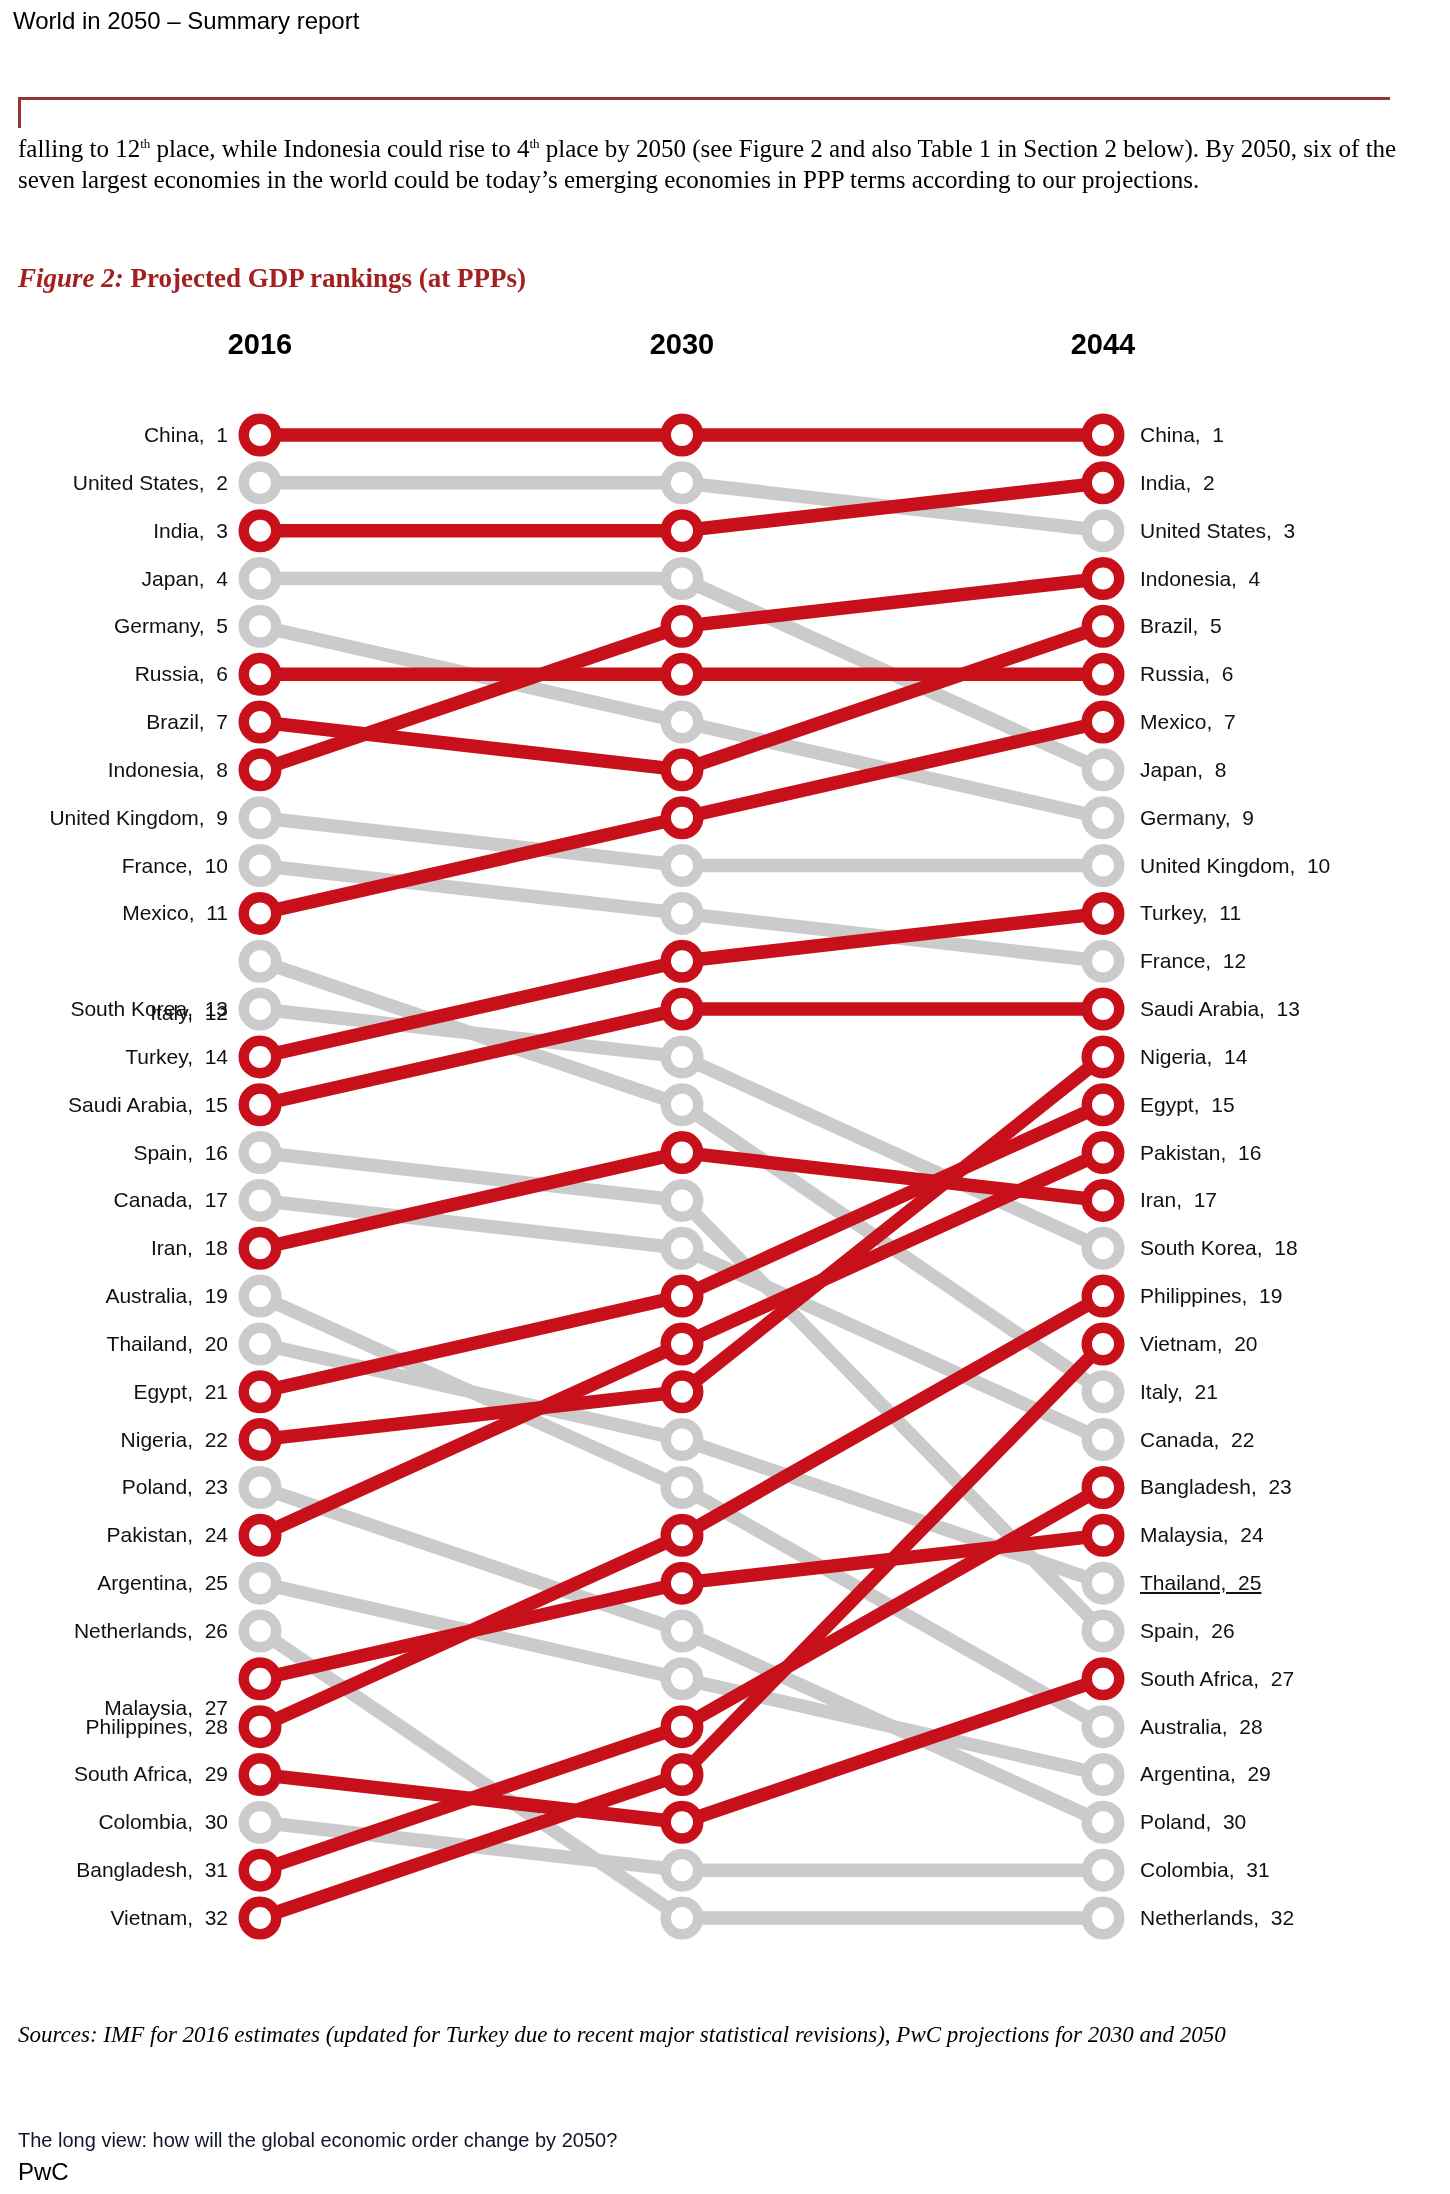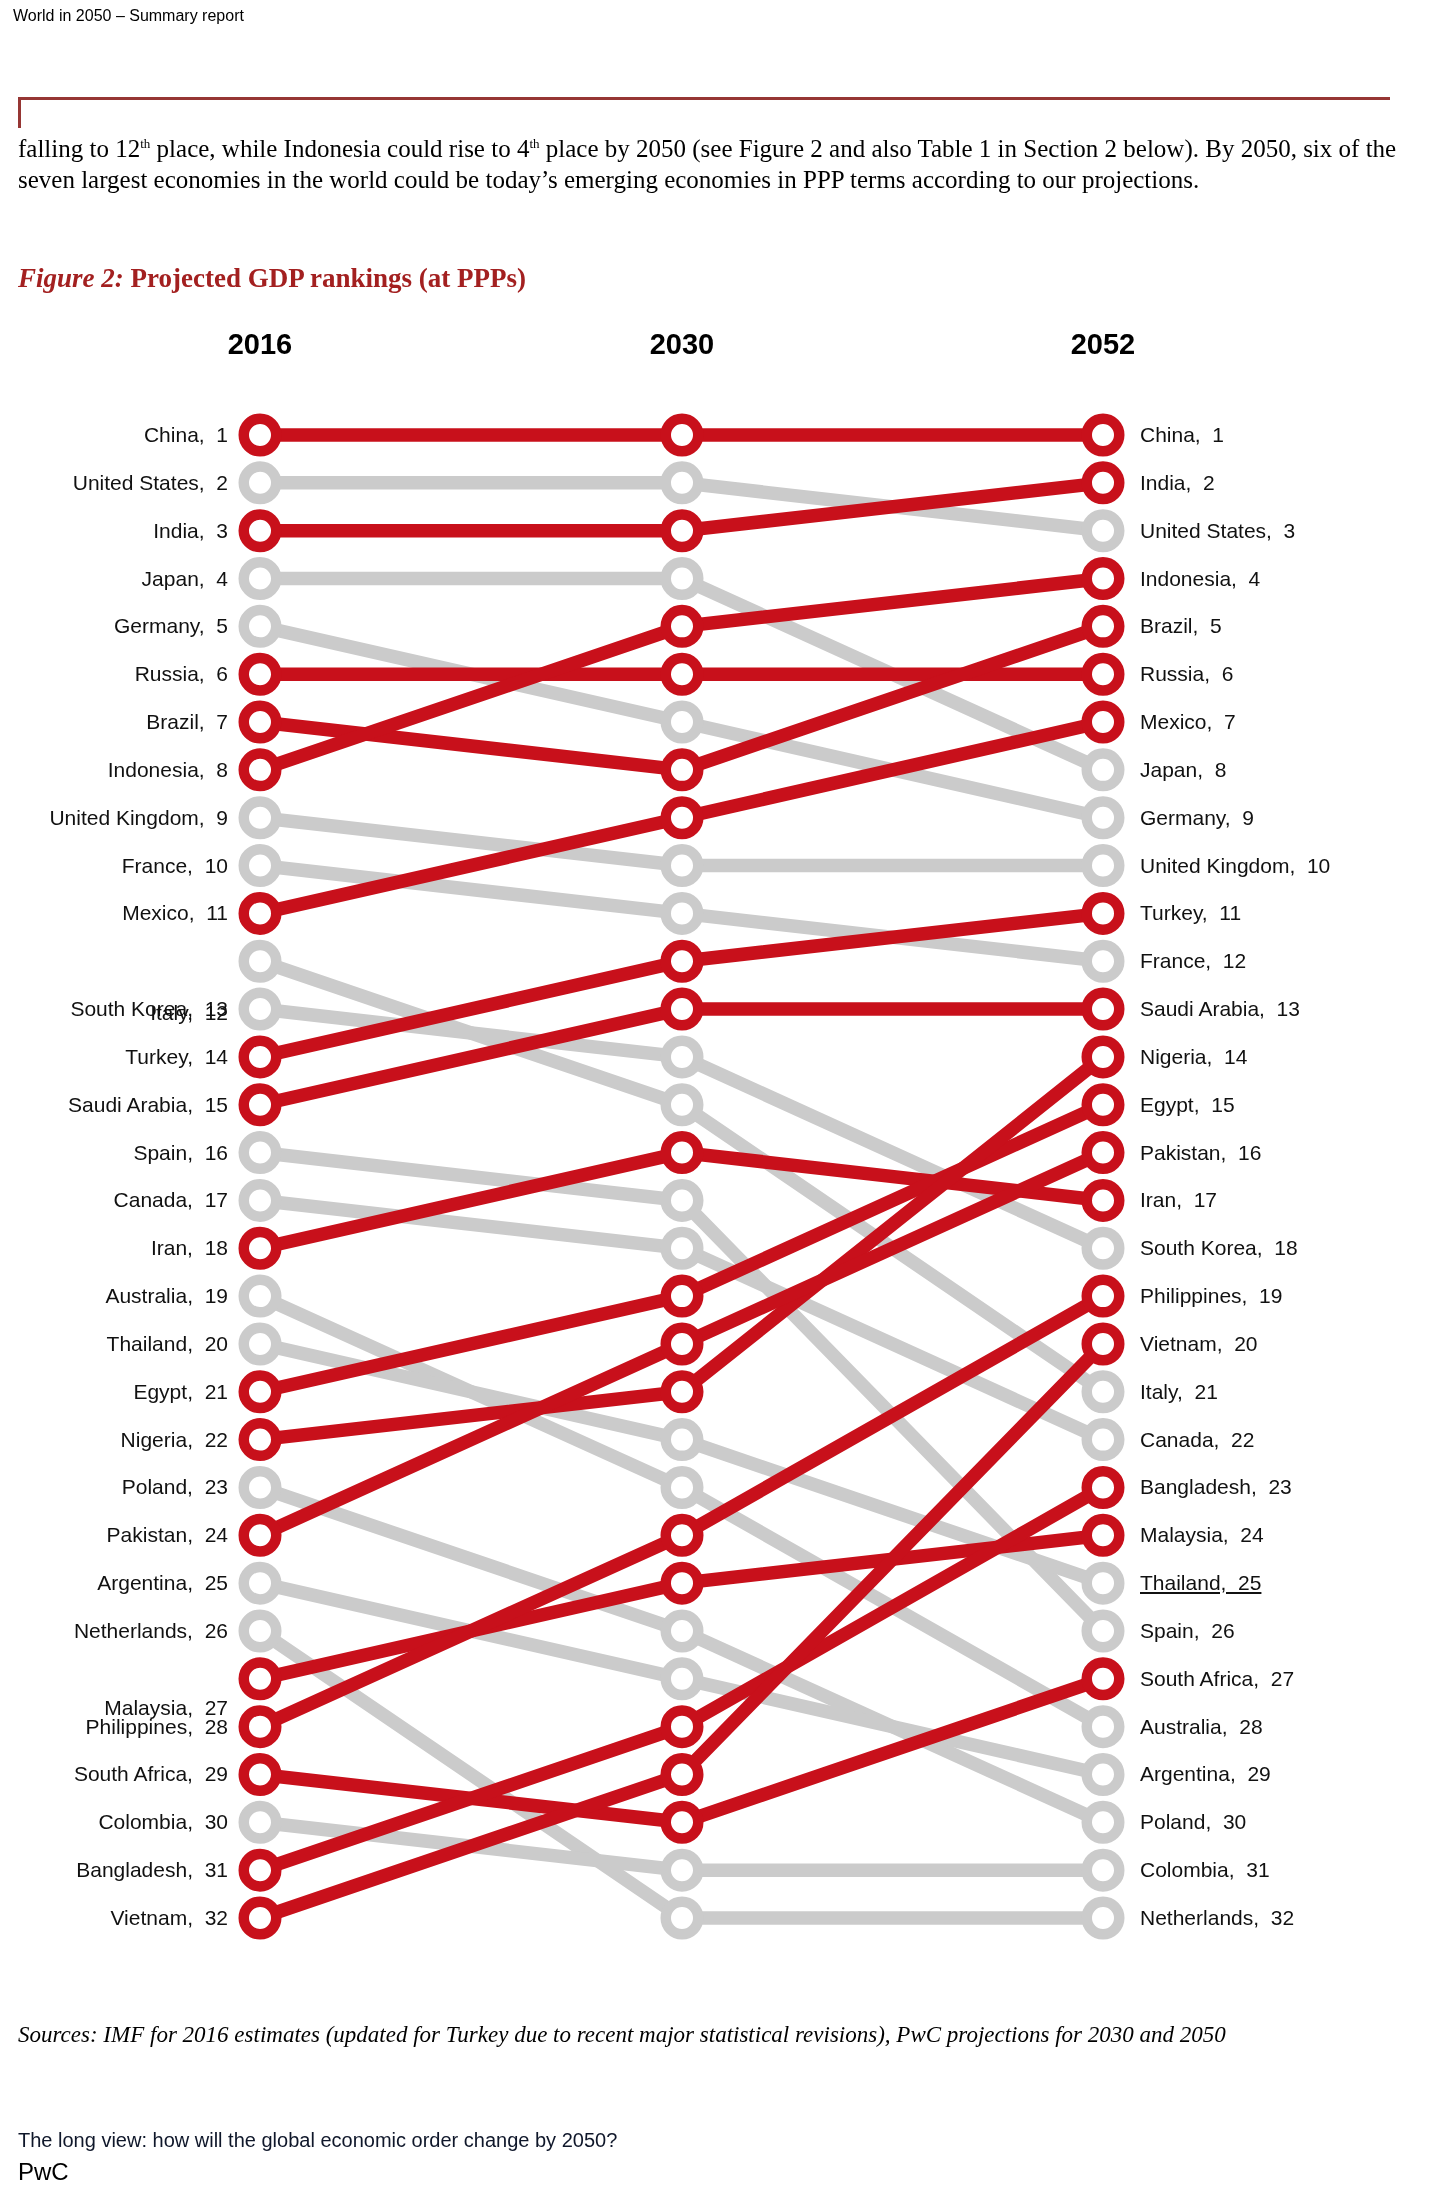--- a/index.html
+++ b/index.html
@@ -1,19 +1,19 @@
 <!DOCTYPE html>
 <html><head>
 <meta charset="utf-8">
 <style>
   html,body{margin:0;padding:0;background:#fff;}
   body{position:relative;width:1450px;height:2194px;overflow:hidden;
        font-family:"Liberation Sans",sans-serif;color:#111;}
   .abs{position:absolute;}
-  #doc-header{left:13px;top:7px;font-size:16px;color:#000;}
+  #doc-header{left:13px;top:7px;font-size:24px;color:#000;}
   #top-rule{left:18px;top:97px;width:1372px;height:3px;background:#963634;}
   #top-rule-tick{left:18px;top:97px;width:3px;height:31px;background:#963634;}
   #intro-paragraph{left:18px;top:128px;width:1412px;
        font-family:"Liberation Serif",serif;font-size:25px;line-height:31px;color:#000;}
   #intro-paragraph sup{font-size:13px;}
   #figure-title{left:18px;top:263px;font-family:"Liberation Serif",serif;
        font-size:27px;color:#A32020;white-space:nowrap;}
   #figure-title .fig-label{font-style:italic;font-weight:bold;}
   #figure-title .fig-text{font-weight:bold;}
   .col-header{position:absolute;top:328px;width:140px;text-align:center;
@@ -35,21 +35,21 @@
 
 <div class="abs" id="top-rule"></div>
 <div class="abs" id="top-rule-tick"></div>
 
 <div class="abs" id="intro-paragraph"><span>falling to 12</span><sup>th</sup><span> place, while Indonesia could rise to 4</span><sup>th</sup><span> place by 2050 (see Figure 2 and also Table 1 in Section 2 below). By 2050, six of the seven largest economies in the world could be today’s emerging economies in PPP terms according to our projections.</span></div>
 
 <div class="abs" id="figure-title"><span class="fig-label">Figure 2:</span><span class="fig-text"> Projected GDP rankings (at PPPs)</span></div>
 
 <div class="col-header" style="left:190px;">2016</div>
 <div class="col-header" style="left:612px;">2030</div>
-<div class="col-header" style="left:1033px;">2052</div>
+<div class="col-header" style="left:1033px;">2044</div>
 
 <svg class="abs" id="chart-svg" viewBox="0 0 1450 2194">
     <polyline points="260,482.83870967741933 682,482.83870967741933 1103,530.6774193548387" fill="none" stroke="#CBCBCB" stroke-width="13.5"></polyline>
     <polyline points="260,578.516129032258 682,578.516129032258 1103,769.8709677419355" fill="none" stroke="#CBCBCB" stroke-width="13.5"></polyline>
     <polyline points="260,626.3548387096774 682,722.0322580645161 1103,817.7096774193549" fill="none" stroke="#CBCBCB" stroke-width="13.5"></polyline>
     <polyline points="260,817.7096774193549 682,865.5483870967741 1103,865.5483870967741" fill="none" stroke="#CBCBCB" stroke-width="13.5"></polyline>
     <polyline points="260,865.5483870967741 682,913.3870967741935 1103,961.2258064516129" fill="none" stroke="#CBCBCB" stroke-width="13.5"></polyline>
     <polyline points="260,961.2258064516129 682,1104.741935483871 1103,1391.774193548387" fill="none" stroke="#CBCBCB" stroke-width="13.5"></polyline>
     <polyline points="260,1009.0645161290322 682,1056.9032258064517 1103,1248.258064516129" fill="none" stroke="#CBCBCB" stroke-width="13.5"></polyline>
     <polyline points="260,1152.5806451612902 682,1200.4193548387098 1103,1630.967741935484" fill="none" stroke="#CBCBCB" stroke-width="13.5"></polyline>

